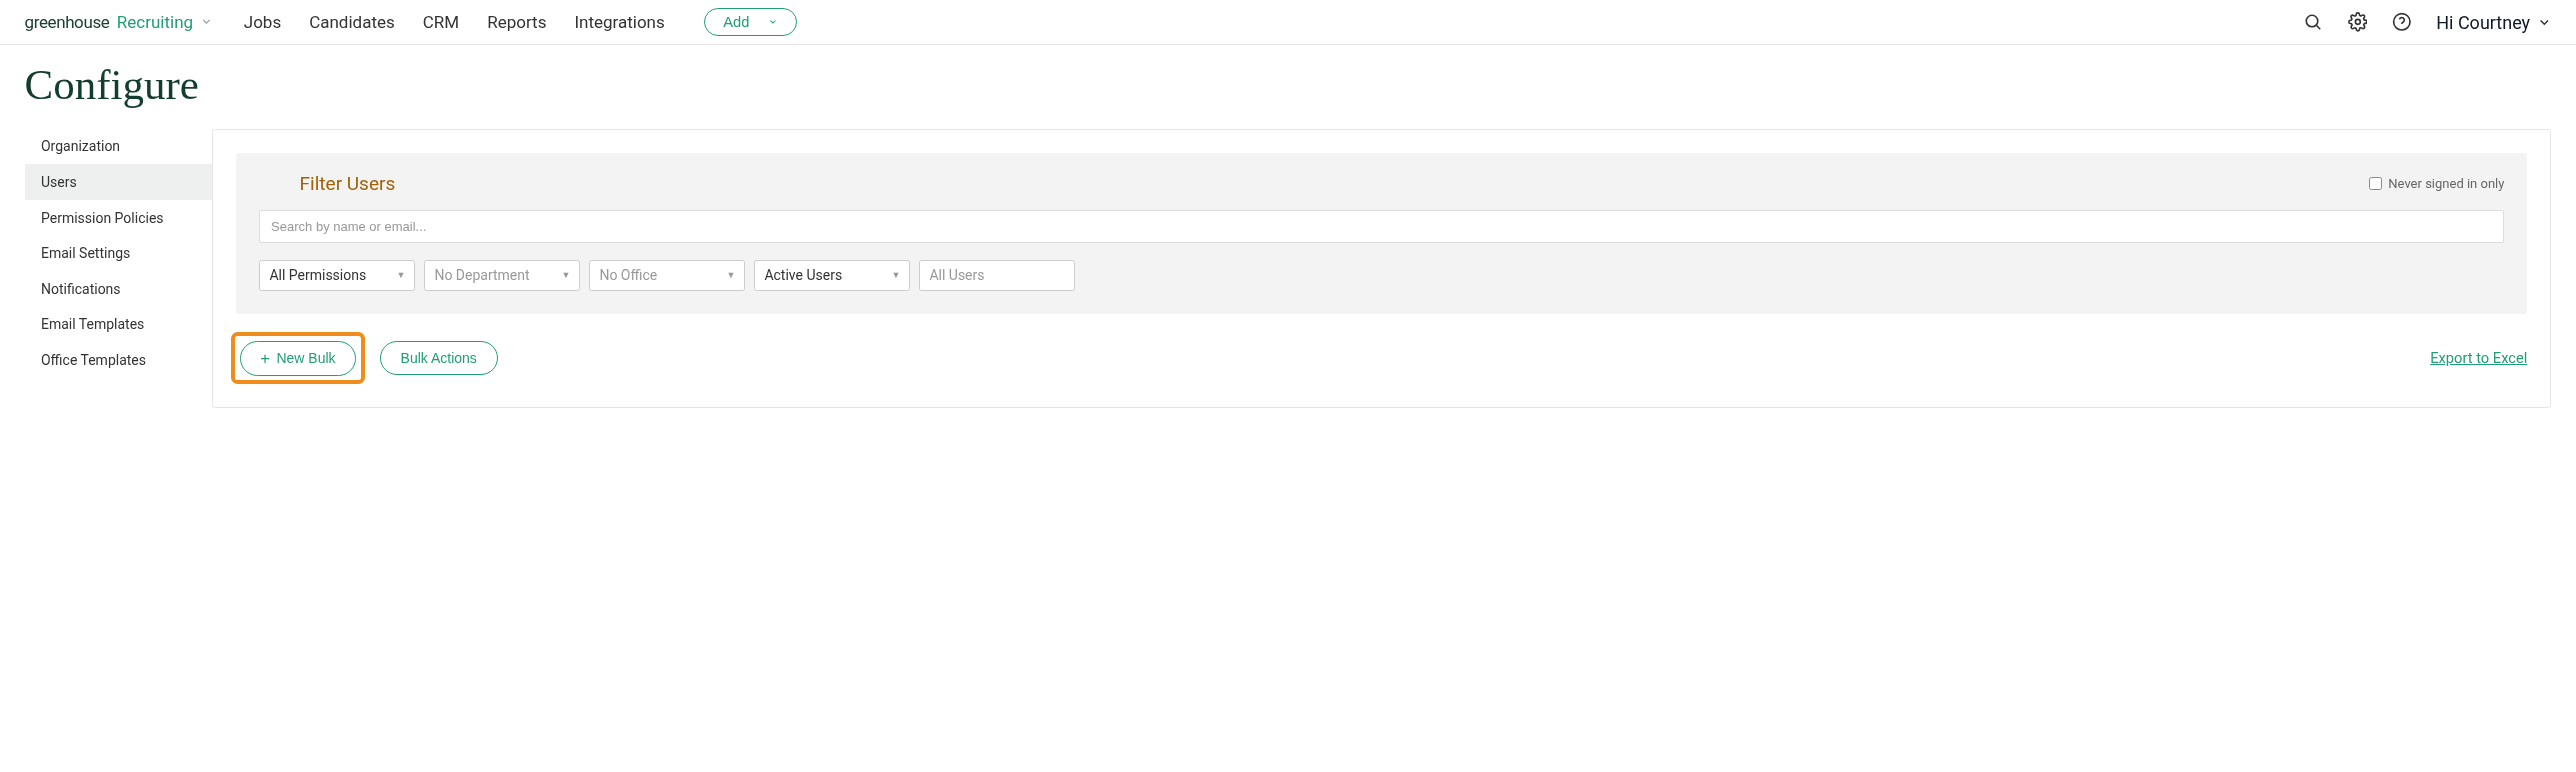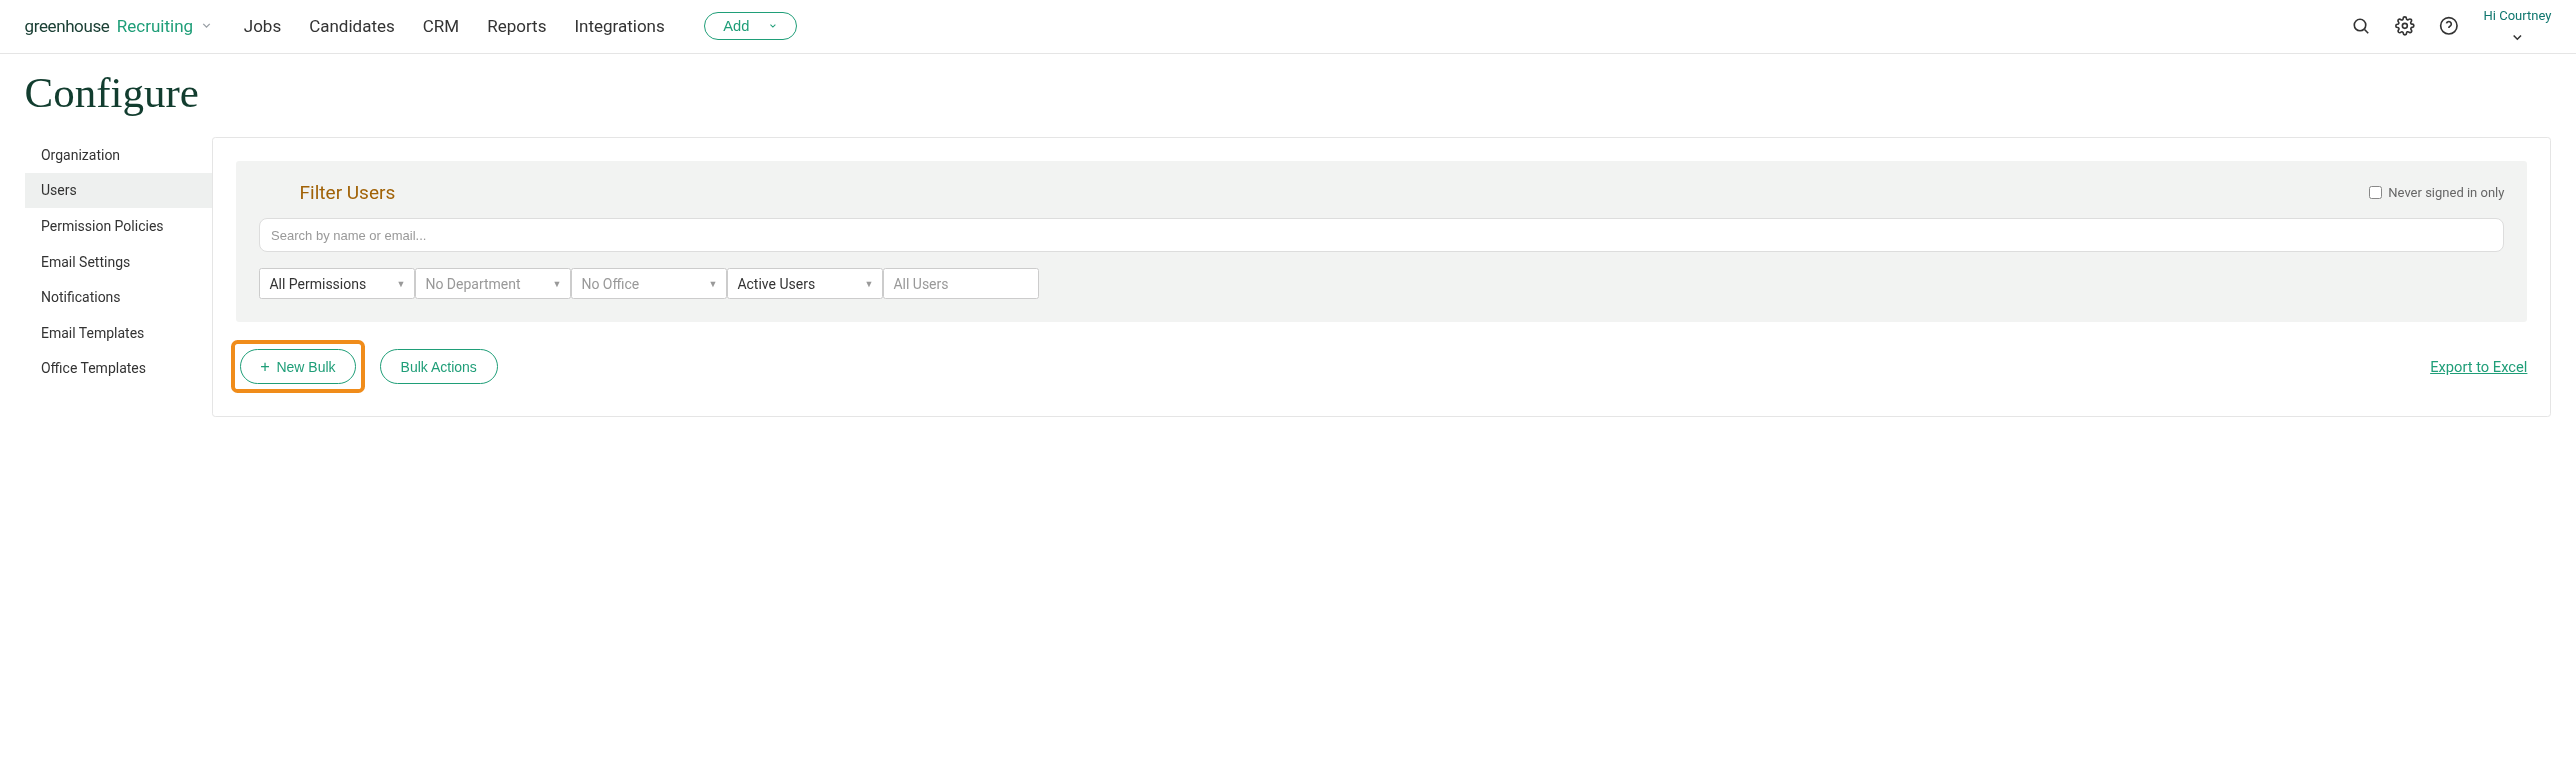--- a/index.html
+++ b/index.html
@@ -8,35 +8,35 @@
   .logo { display: flex; align-items: center; font-size: 17px; font-weight: 400; gap: 1.6px; }
   .logo .g { color: #1b4035; letter-spacing: -0.4px; }
   .logo .r { color: #1f9e78; }
   .logo-caret { margin-left: 4.9px; color: #9aa0a6; }
   .navlinks { display: flex; gap: 28px; margin-left: 8.2px; }
   .navlinks a { font-size: 17px; color: #333; text-decoration: none; cursor: pointer; }
   .add-btn { border: 1.2px solid #1f9e78; color: #1f9e78; border-radius: 18px; padding: 4.9px 18px; font-size: 14.7px; background: #fff; display: flex; align-items: center; gap: 19px; cursor: pointer; margin-left: 16.4px; }
   .spacer { flex: 1; }
   .topicons { display: flex; align-items: center; gap: 24.6px; }
   .icon { width: 19.7px; height: 19.7px; stroke: #333; stroke-width: 2; fill: none; cursor: pointer; }
-  .greeting { font-size: 13px; color: #0f766e; display: flex; align-items: center; gap: 6.6px; cursor: pointer; flex-direction: column; }
+  .greeting { font-size: 18px; color: #0f172a; display: flex; align-items: center; gap: 6.6px; cursor: pointer; }
   .page-title { font-family: Georgia, 'Times New Roman', serif; font-size: 43px; color: #123d2f; padding: 14.7px 24.6px 19.7px; font-weight: 400; }
   .layout { display: flex; padding: 0 24.6px 24.6px; gap: 0; align-items: flex-start; }
   .sidebar { width: 187px; flex-shrink: 0; }
   .sidebar-item { padding: 9.8px 16.4px; font-size: 14px; color: #333; cursor: pointer; }
   .sidebar-item.active { background: #eef0ef; }
   .main { flex: 1; border: 0.8px solid #e5e5e5; border-radius: 3.3px; padding: 23px; margin-left: 0; }
   .filter-panel { background: #f2f3f2; border-radius: 3.3px; padding: 19.7px 23px 23px; }
   .filter-header { display: flex; justify-content: space-between; align-items: center; margin-bottom: 14.7px; }
   .filter-title { font-size: 19px; color: #a16207; margin-left: 41px; }
   .checkbox-wrap { display: flex; align-items: center; gap: 6.6px; color: #666; font-size: 13px; }
   .checkbox { width: 13px; height: 13px; border: 1.2px solid #888; border-radius: 2.5px; background: #fff; cursor: pointer; }
-  .search-input { width: 100%; border: 0.8px solid #ddd; border-radius: 8px; padding: 8.2px 11.5px; font-size: 13px; color: #333; background: #fff; margin-bottom: 16.4px; }
+  .search-input { width: 100%; border: 0.8px solid #ddd; border-radius: 2px; padding: 8.2px 11.5px; font-size: 13px; color: #333; background: #fff; margin-bottom: 16.4px; }
   .search-input::placeholder { color: #999; }
-  .filters-row { display: flex; gap: 0; }
+  .filters-row { display: flex; gap: 9px; }
   .select { position: relative; border: 0.8px solid #ccc; border-radius: 2.5px; background: #fff; padding: 6.6px 26px 6.6px 9.8px; font-size: 14px; min-width: 156px; cursor: pointer; }
   .select.placeholder { color: #999; }
   .select .tri { position: absolute; right: 8.2px; top: 50%; transform: translateY(-50%); color: #999; font-size: 9px; }
   .actions-row { display: flex; align-items: center; margin-top: 18px; gap: 14.7px; }
   .pill-btn { border: 1.2px solid #1f9e78; color: #1f9e78; background: #fff; border-radius: 18px; padding: 8.2px 19.7px; font-size: 14px; display: flex; align-items: center; gap: 6.6px; cursor: pointer; }
   .highlight-box { border: 4.1px solid #f08c1a; border-radius: 6.6px; padding: 4.9px; margin-left: -4.9px; }
   .export-link { margin-left: auto; color: #1f9e78; text-decoration: underline; font-size: 14.7px; cursor: pointer; }
   .plus { font-size: 16.4px; line-height: 1; }
 </style>
 </head>

